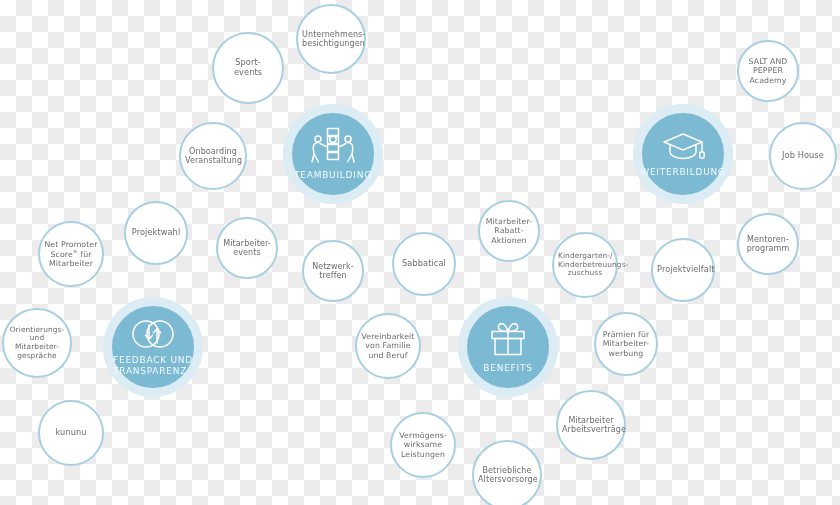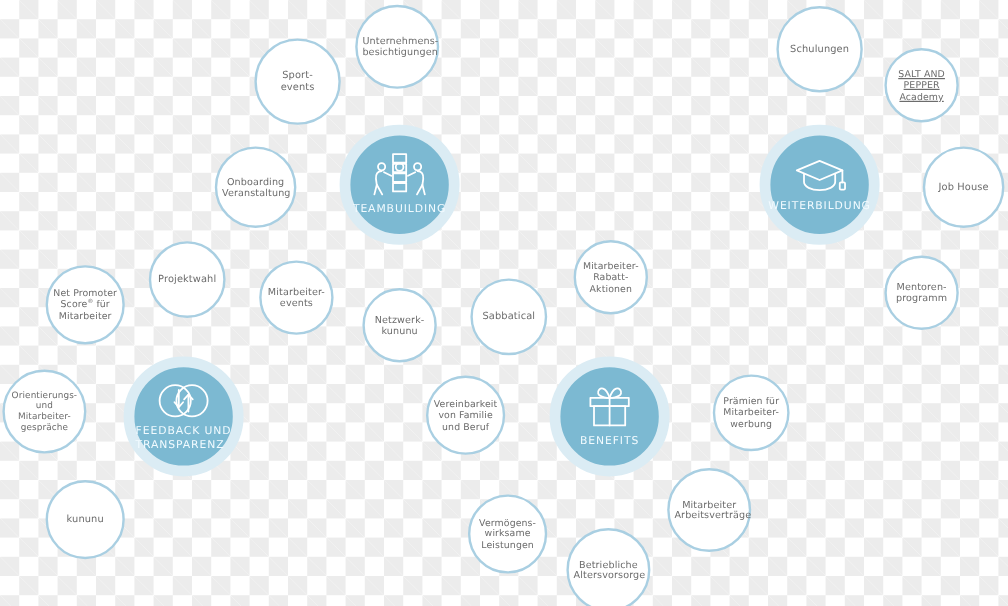--- a/index.html
+++ b/index.html
@@ -121,24 +121,21 @@
       <span class="hub-label">BENEFITS</span>
     </div>
     <div class="bubble" style="left: 296px; top: 4px; width: 70px; height: 70px; font-size: 8px;">
       <span class="txt">Unternehmens-
 besichtigungen</span>
     </div>
     <div class="bubble" style="left: 212px; top: 32px; width: 72px; height: 72px; font-size: 8.2px; justify-content: center;">
       <span class="txt">Sport-
 events</span>
     </div>
-    <div class="bubble" style="left: 647px; top: 5px; width: 72px; height: 72px; font-size: 8.2px;">
-      <span class="txt">Schulungen</span>
-    </div>
-    <div class="bubble" style="left: 737px; top: 40px; width: 62px; height: 62px; font-size: 7.8px; text-decoration: underline;">
+    <div class="bubble" style="left: 737px; top: 40px; width: 62px; height: 62px; font-size: 7.8px;">
       <span class="txt">SALT AND
 PEPPER
 Academy</span>
     </div>
     <div class="bubble" style="left: 179px; top: 122px; width: 68px; height: 68px; font-size: 8px;">
       <span class="txt">Onboarding
 Veranstaltung</span>
     </div>
     <div class="bubble" style="left: 769px; top: 122px; width: 68px; height: 68px; font-size: 8.2px;">
       <span class="txt">Job House</span>
@@ -160,23 +157,31 @@
 programm</span>
     </div>
     <div class="bubble" style="left: 38px; top: 221px; width: 66px; height: 66px; font-size: 7.8px; justify-content: center;">
       <span class="txt">Net Promoter
 Score<span class="sup">®</span> für
 Mitarbeiter</span>
     </div>
     <div class="bubble" style="left: 392px; top: 232px; width: 64px; height: 64px; font-size: 8.2px;">
       <span class="txt">Sabbatical</span>
     </div>
+    <div class="bubble" style="left: 552px; top: 232px; width: 66px; height: 66px; font-size: 7.4px;">
+      <span class="txt">Kindergarten-/
+Kinderbetreuungs-
+zuschuss</span>
+    </div>
     <div class="bubble" style="left: 302px; top: 240px; width: 62px; height: 62px; font-size: 8px;">
       <span class="txt">Netzwerk-
-kununu</span>
+treffen</span>
+    </div>
+    <div class="bubble" style="left: 651px; top: 238px; width: 64px; height: 64px; font-size: 8.2px;">
+      <span class="txt">Projektvielfalt</span>
     </div>
     <div class="bubble" style="left: 2px; top: 308px; width: 70px; height: 70px; font-size: 7.4px;">
       <span class="txt">Orientierungs-
 und Mitarbeiter-
 gespräche</span>
     </div>
     <div class="bubble" style="left: 355px; top: 313px; width: 66px; height: 66px; font-size: 7.8px;">
       <span class="txt">Vereinbarkeit
 von Familie
 und Beruf</span>

